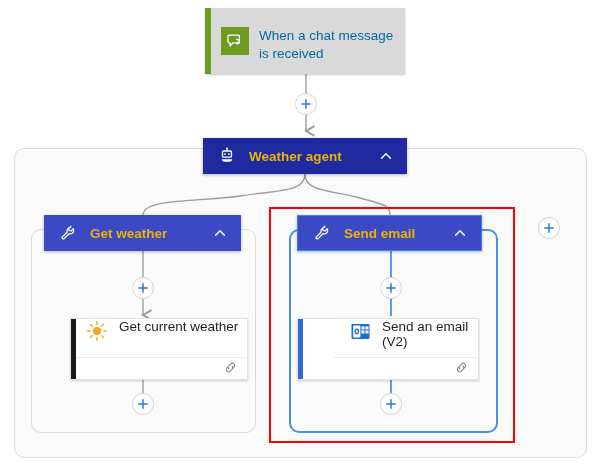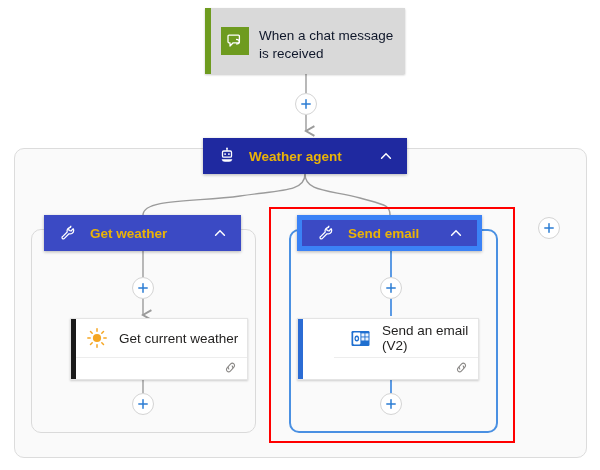--- a/index.html
+++ b/index.html
@@ -54,21 +54,21 @@
     width: 28px; height: 28px;
     background: #6e9b1f;
     flex: 0 0 28px;
     display: flex;
     align-items: center;
     justify-content: center;
     margin-right: 10px;
   }
   .trigger .trlabel {
     font-size: 13.5px;
-    color: #0f172a;
+    color: #0369a1;
     line-height: 18px;
     font-family: "Liberation Sans", sans-serif;
     margin-top: 8px;
   }
 
   
   .hdrbar {
     position: absolute;
     box-sizing: border-box;
     display: flex;
@@ -104,21 +104,21 @@
   }
   #getweather-node {
     left: 44px; top: 215px;
     width: 197px; height: 36px;
     background: #3b4ac4;
   }
   #sendemail-node {
     left: 297px; top: 215px;
     width: 185px; height: 36px;
     background: #3b4ac4;
-    border: 5px solid #3b82f6;
+    border: 1px solid #3b82f6;
   }
 
   
   .group {
     position: absolute;
     box-sizing: border-box;
     border-radius: 10px;
   }
   #outer-group {
     left: 14px; top: 148px;
@@ -154,21 +154,20 @@
     border: 1px solid #e4e4e4;
     box-shadow: 0 1px 2px rgba(0,0,0,0.18);
   }
   .action-card .accent {
     position: absolute;
     left: 0; top: 0;
     width: 5px; height: 100%;
   }
   .action-card .row {
     display: flex;
-    align-items: center;
     height: 38px;
     padding-left: 14px;
     border-bottom: 1px solid #ededed;
   }
   .action-card .aicon {
     width: 24px; height: 24px;
     flex: 0 0 24px;
     margin-right: 10px;
     display: flex;
     align-items: center;

